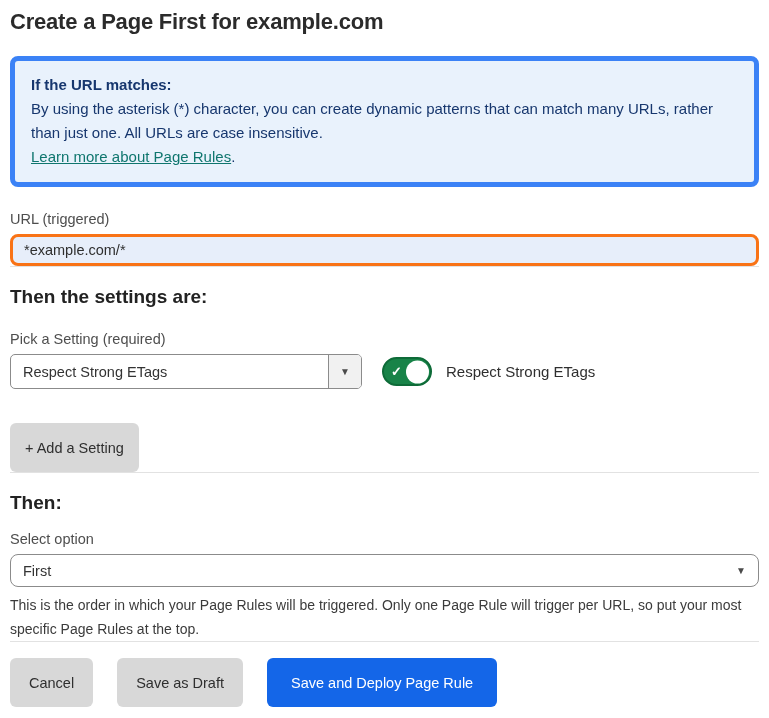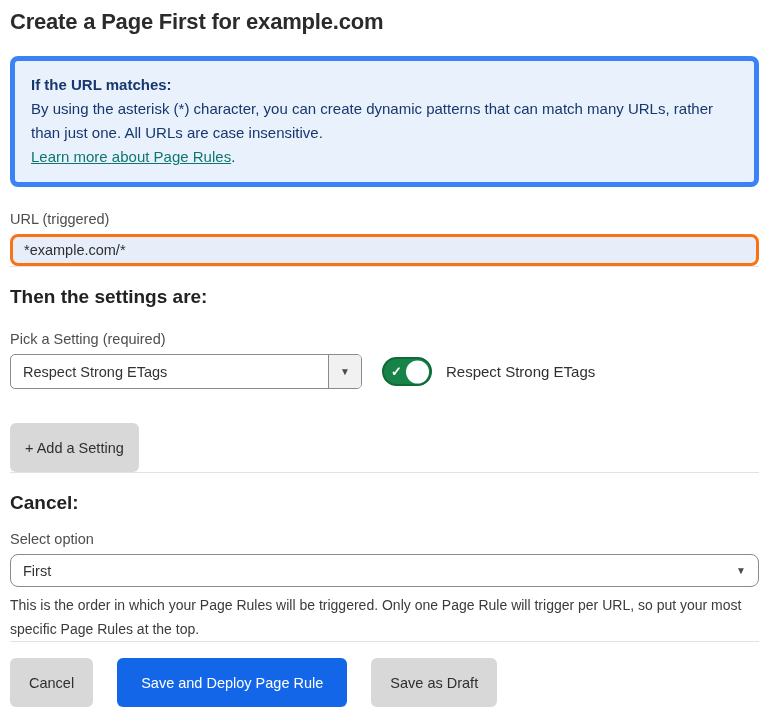--- a/index.html
+++ b/index.html
@@ -226,35 +226,35 @@
     <span class="toggle-check">✓</span>
     <span class="toggle-knob"></span>
   </div>
   <span class="toggle-label">Respect Strong ETags</span>
 </div>
 
 <button class="btn add-setting-btn">+ Add a Setting</button>
 
 <hr class="divider divider-2">
 
-<div class="section-heading">Cancel:</div>
+<div class="section-heading">Then:</div>
 
 <div class="field-label" style="margin-top:17px;">Select option</div>
 
 <div class="order-select-wrap">
   <div class="order-select">
     <span>First</span>
     <span class="chevron">▼</span>
   </div>
 </div>
 
 <div class="help-text">This is the order in which your Page Rules will be triggered. Only one Page Rule will trigger per URL, so put your most specific Page Rules at the top.</div>
 
 <hr class="divider divider-3">
 
 <div class="footer-actions">
   <button class="btn">Cancel</button>
+  <button class="btn">Save as Draft</button>
   <button class="btn btn-primary">Save and Deploy Page Rule</button>
-  <button class="btn">Save as Draft</button>
 </div>
 
 
 
 
 </body></html>

